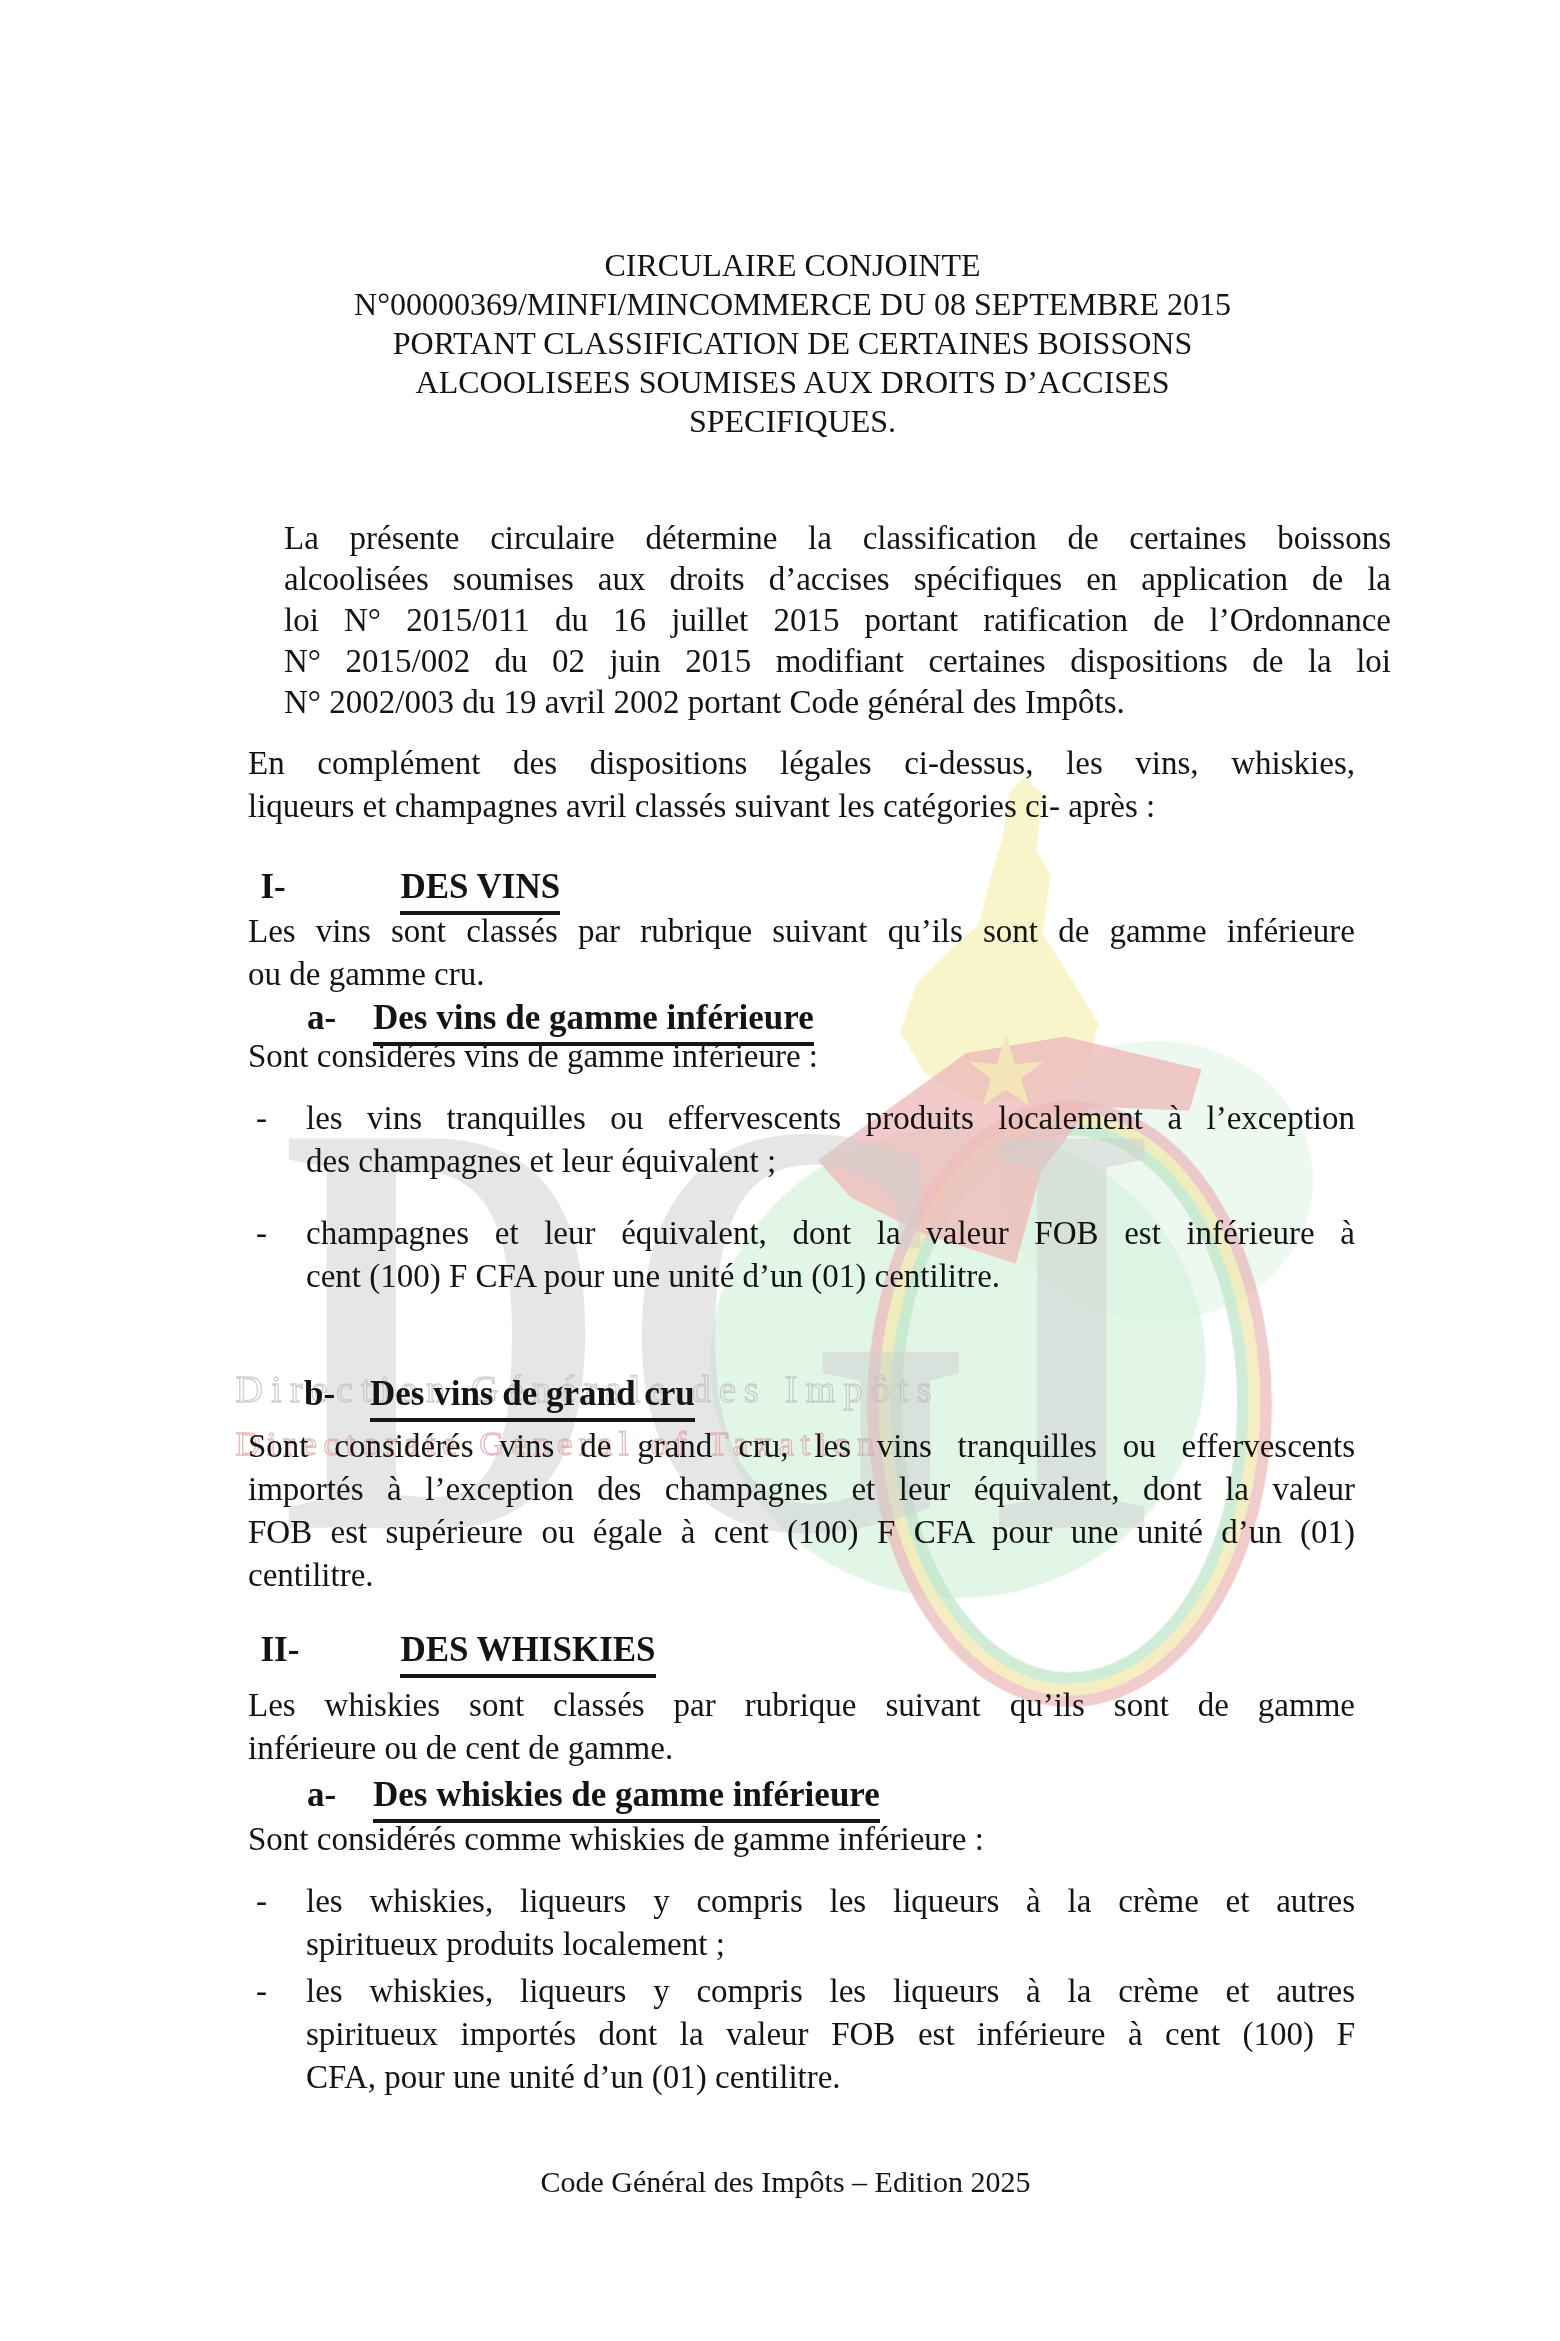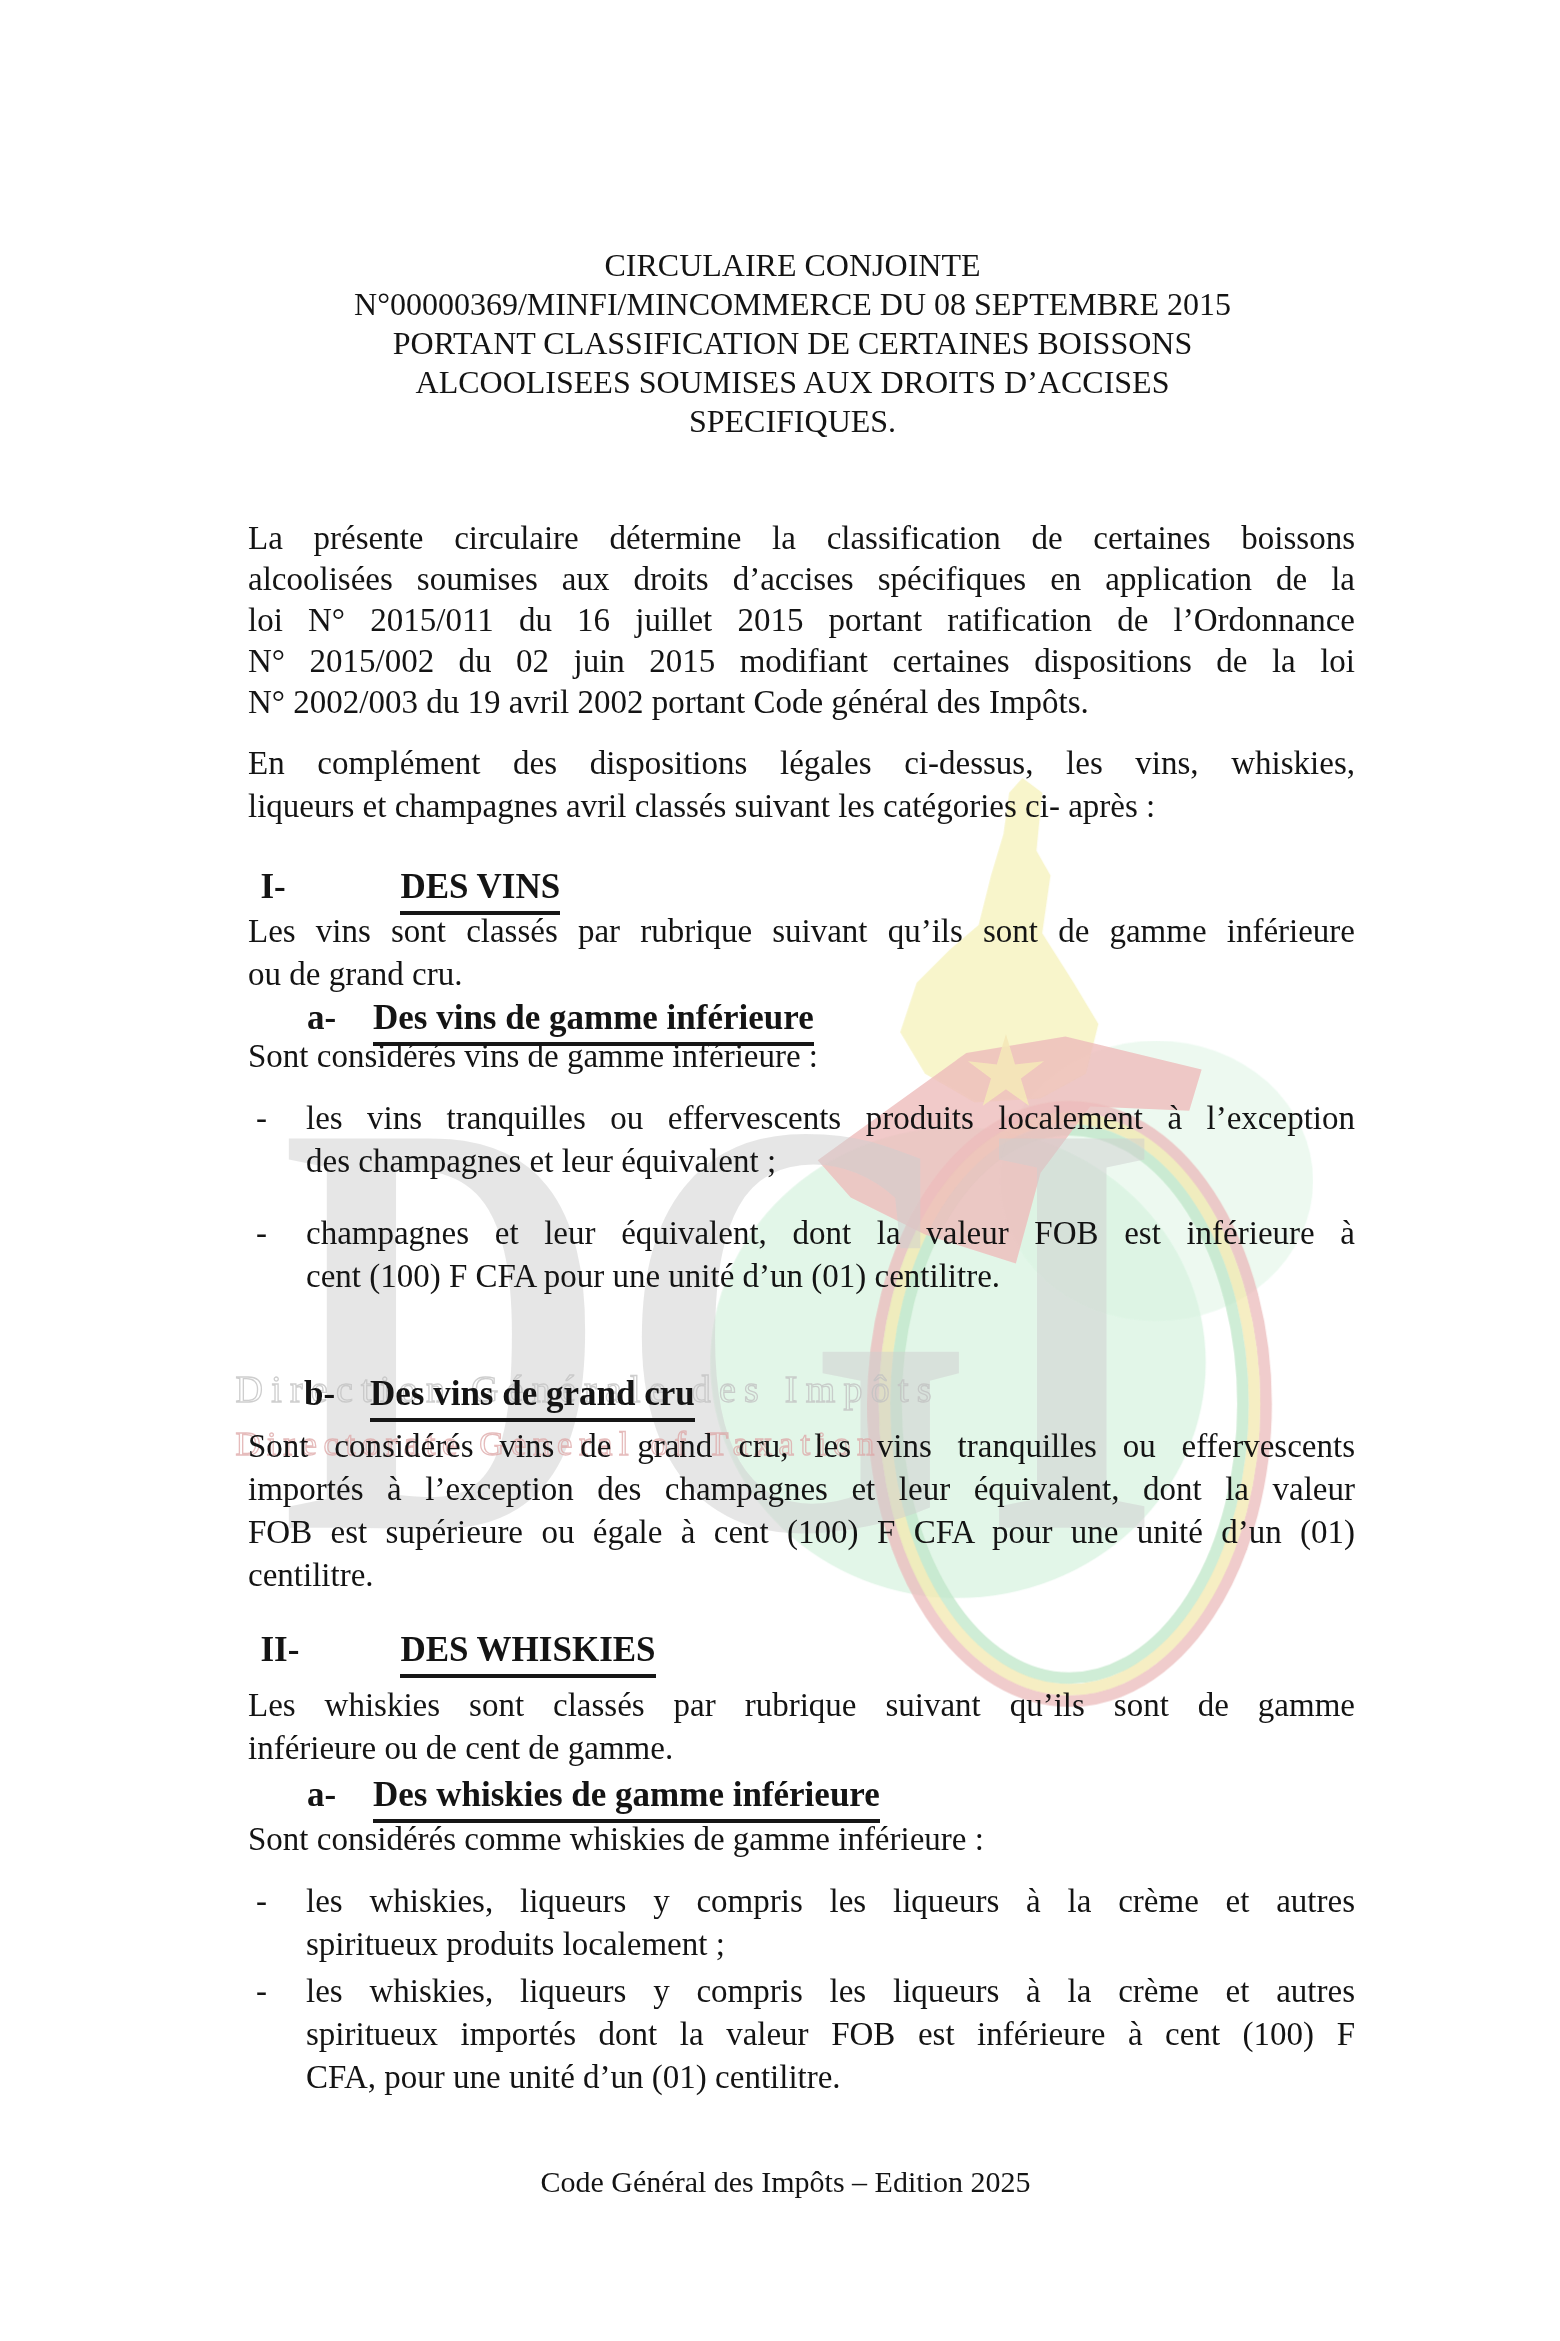--- a/index.html
+++ b/index.html
@@ -16,21 +16,21 @@
   .wm svg{position:absolute;left:0;top:0;}
   
   .block{
     position:absolute;left:248px;width:1107px;
     font-size:33px;line-height:43px;z-index:2;
   }
   .jline{text-align:justify;text-align-last:justify;}
   .jline.last{text-align-last:left;}
   .title{top:246px;left:239px;font-weight:normal;font-size:32px;line-height:39px;}
   .title .jline,.footer .jline{text-align:center;text-align-last:center;white-space:nowrap;}
-  .p1{top:518px;line-height:41px;}
+  .p1{top:518px;line-height:41px;margin-left:36px;}
   .p2{top:742px;}
   .p-vins{top:910px;}
   .p-sont1{top:1035px;}
   .p-grandcru{top:1425px;}
   .p-whiskies{top:1684px;}
   .p-sont2{top:1818px;}
   
   .heading{font-weight:bold;font-size:35px;line-height:43px;}
   .h-I{top:865px;}
   .h-a1{top:996px;}
@@ -99,21 +99,21 @@
       <div class="jline">En complément des dispositions légales ci-dessus, les vins, whiskies,</div>
       <div class="jline last">liqueurs et champagnes avril classés suivant les catégories ci- après :</div>
     </div>
 
   <div class="block heading lvl1 h-I">
     <span class="hnum">I-</span><span class="hlabel">DES VINS</span>
   </div>
 
   <div class="block p-vins">
       <div class="jline">Les vins sont classés par rubrique suivant qu’ils sont de gamme inférieure</div>
-      <div class="jline last">ou de grand cru.</div>
+      <div class="jline last">ou de gamme cru.</div>
     </div>
 
   <div class="block heading lvl2a h-a1">
     <span class="hnum">a-</span><span class="hlabel">Des vins de gamme inférieure</span>
   </div>
 
   <div class="block p-sont1">
       <div class="jline last">Sont considérés vins de gamme inférieure :</div>
     </div>
 

